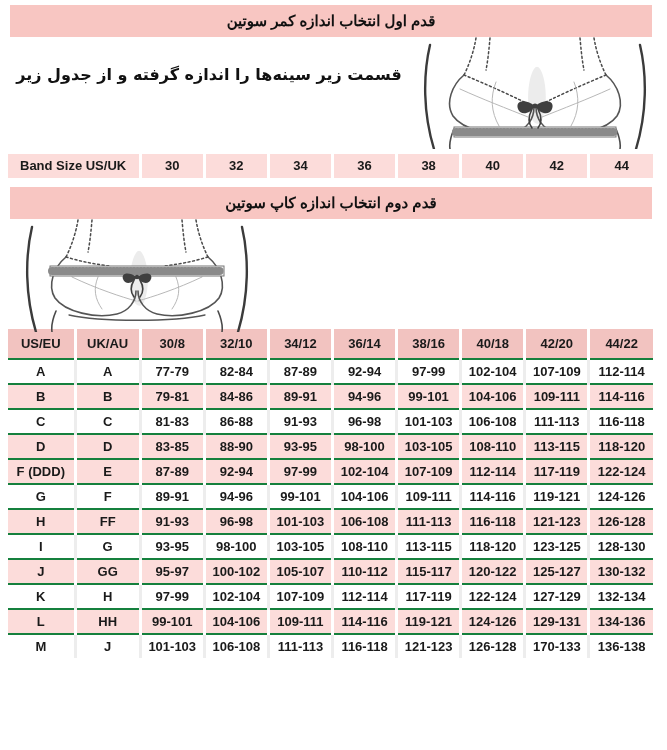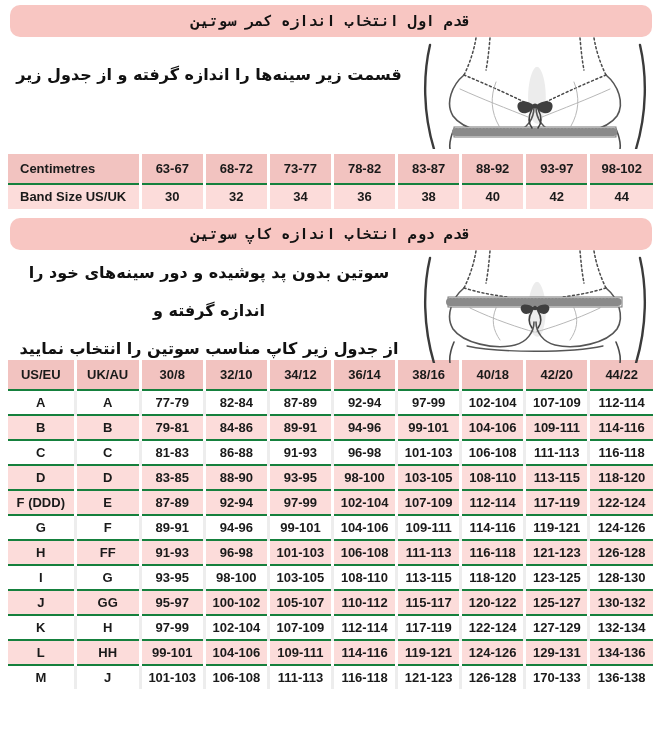--- a/index.html
+++ b/index.html
@@ -6,22 +6,22 @@
     --bar:#f8c6c2;
     --head:#f2c3c0;
     --pinkrow:#fcdcda;
     --ink:#1a1a1a;
   }
   html,body{margin:0;padding:0;background:#fff;}
   .page{position:relative;width:667px;height:750px;background:#fff;overflow:hidden;
         font-family:"Liberation Sans",sans-serif;color:var(--ink);}
   .title-bar{height:32px;margin:0 15px 0 10px;background:var(--bar);
              display:flex;align-items:center;justify-content:center;
-             direction:rtl;font-family:Liberation Mono, monospace;
-             font-weight:bold;font-size:15px;color:#111;border-radius:10px;}
+             direction:rtl;font-family:Liberation Sans, sans-serif;
+             font-weight:bold;font-size:15px;color:#111;}
   .title-bar.first{margin-top:5px;}
   .title-bar.second{margin-top:9px;}
   .intro{display:flex;padding:0 7px 4px 10px;}
   .intro.s1{height:113px;}
   .intro.s2{height:106px;}
   .intro-text{flex:1;direction:rtl;text-align:center;
               font-family:"DejaVu Sans",sans-serif;font-weight:bold;
               font-size:16px;color:#111;}
   .intro.s1 .intro-text{padding-top:18px;line-height:40px;}
   .intro.s2 .intro-text{padding-top:4px;line-height:38px;}
@@ -94,54 +94,39 @@
       </svg>
     </div>
   </div>
 
   <table id="band-table">
     <colgroup>
       <col style="width:132px">
       <col span="8" style="width:64px">
     </colgroup>
     <tbody>
-        <tr class="tr-head">
-          <td class="label-cell">Centimetres</td>
-          <td>63-67</td>
-          <td>68-72</td>
-          <td>73-77</td>
-          <td>78-82</td>
-          <td>83-87</td>
-          <td>88-92</td>
-          <td>93-97</td>
-          <td>98-102</td>
-        </tr>
         <tr class="tr-pink">
           <td class="label-cell">Band Size US/UK</td>
           <td>30</td>
           <td>32</td>
           <td>34</td>
           <td>36</td>
           <td>38</td>
           <td>40</td>
           <td>42</td>
           <td>44</td>
         </tr>
       </tbody>
   </table>
 
   <div class="title-bar second">
     <span>قدم دوم انتخاب اندازه کاپ سوتین</span>
   </div>
 
   <div class="intro s2">
-    <div class="intro-text">
-      <div>سوتین بدون پد پوشیده و دور سینه‌های خود را اندازه گرفته و</div>
-      <div>از جدول زیر کاپ مناسب سوتین را انتخاب نمایید</div>
-    </div>
     <div class="intro-art">
       <svg width="250" height="113" viewBox="0 0 250 113">
         <g fill="none" stroke-linecap="round">
           <path d="M124,34 c-6,9 -8,32 -3,46 c3,9 10,9 12,0 c5,-14 3,-37 -3,-46 c-2,-3 -4,-3 -6,0 z" fill="#ececec" stroke="none"></path>
           <path d="M20,8 C13,38 13,76 24,113" stroke="#3b3b3b" stroke-width="2.4"></path>
           <path d="M230,8 C237,38 237,76 226,113" stroke="#3b3b3b" stroke-width="2.4"></path>
           <path d="M44,92 C41,99 39,106 40,113" stroke="#4a4a4a" stroke-width="1.6"></path>
           <path d="M206,92 C209,99 211,106 210,113" stroke="#4a4a4a" stroke-width="1.6"></path>
           <g stroke="#4a4a4a" stroke-width="1.5" stroke-dasharray="2 2.6">
             <path d="M66,1 C64,13 60,26 54,38"></path>

